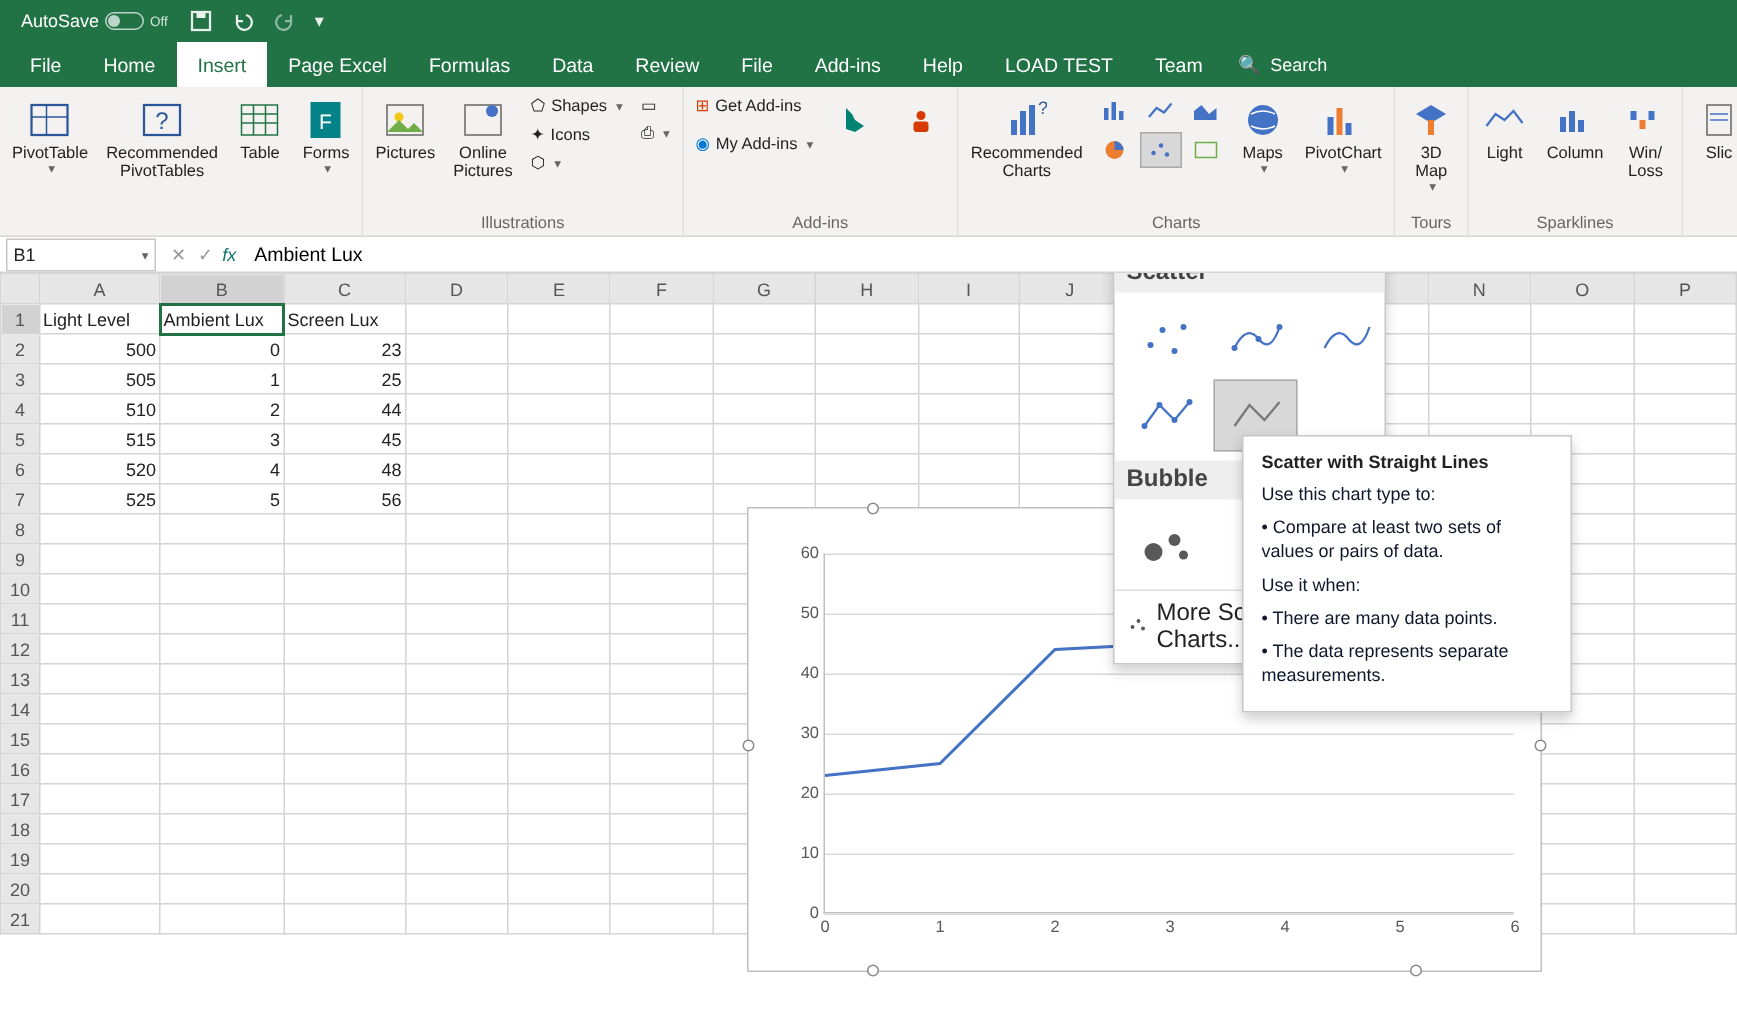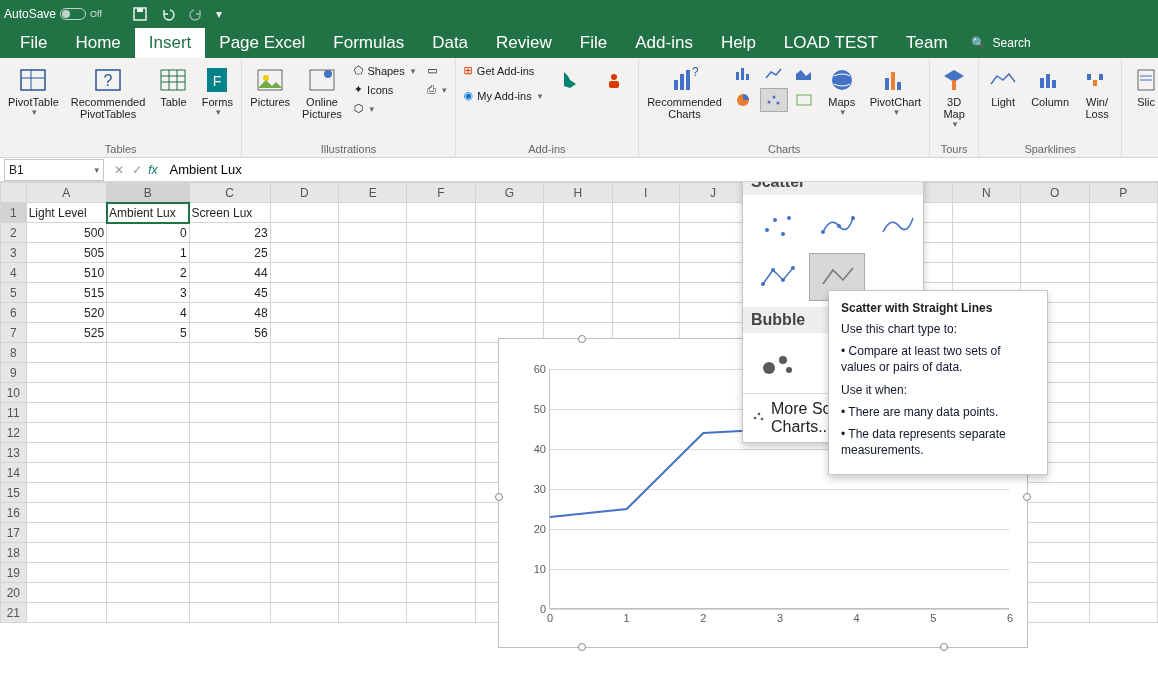--- a/index.html
+++ b/index.html
@@ -1,26 +1,26 @@
 <!DOCTYPE html>
 <html><head>
 <meta charset="utf-8">
 <style>
   * { box-sizing: border-box; margin: 0; padding: 0; font-family: "Segoe UI", Arial, sans-serif; }
   body { width: 1158px; height: 679px; overflow: hidden; background: #fff; font-size: 12px; color: #222; }
-  .titlebar { height: 28px; background: #217346; color: #fff; display: flex; align-items: center; padding: 0 4px; font-size: 12px; gap: 16px; }
+  .titlebar { height: 28px; background: #217346; color: #fff; display: flex; align-items: center; padding: 0 14px; font-size: 12px; }
   .titlebar .qa { display: flex; align-items: center; gap: 4px; }
   .titlebar .qa-item { padding: 2px 4px; opacity: .9; }
   .titlebar .qa-item svg { display:block; }
   .titlebar .autosave { display: flex; align-items: center; gap: 4px; margin-right: 10px; }
   .titlebar .autosave .toggle { width: 26px; height: 12px; border: 1px solid rgba(255,255,255,.7); border-radius: 6px; position: relative; }
   .titlebar .autosave .toggle::after { content:""; position:absolute; left:1px; top:0.5px; width:8px; height:8px; border-radius:50%; background:rgba(255,255,255,.7); }
   .titlebar .title { flex: 1; text-align: center; }
   .tabsbar { height: 30px; background: #217346; display: flex; align-items: stretch; padding-left: 6px; color: #fff; }
-  .tabsbar .tab { padding: 0 14px; display: flex; align-items: center; font-size: 17px; cursor: pointer; }
+  .tabsbar .tab { padding: 0 14px; display: flex; align-items: center; font-size: 13px; cursor: pointer; }
   .tabsbar .tab.active { background: #fff; color: #217346; }
   .tabsbar .search { display:flex; align-items:center; gap:6px; padding:0 10px; }
   .ribbon { height: 100px; border-bottom: 1px solid #d4d4d4; background: #f3f2f1; display: flex; font-size: 11px; }
   .group { display: flex; flex-direction: column; border-right: 1px solid #e1dfdd; padding: 4px 4px 2px; }
   .group-body { flex: 1; display: flex; align-items: flex-start; gap: 4px; }
   .group-label { text-align: center; color: #666; font-size: 11px; padding-top: 2px; }
   .bigbtn { display: flex; flex-direction: column; align-items: center; justify-content: flex-start; width: auto; min-width: 40px; padding: 2px 4px; cursor: pointer; text-align: center; line-height: 1.1; }
   .bigbtn .ic { width: 32px; height: 32px; display:flex; align-items:center; justify-content:center; }
   .smallbtn { display:flex; align-items:center; gap:4px; padding:2px 4px; cursor:pointer; white-space:nowrap; }
   .smallstack { display:flex; flex-direction:column; gap:2px; }
@@ -154,21 +154,20 @@
           <div class="ic">
             <svg width="28" height="28">
               <rect x="4" y="2" width="20" height="24" fill="#038387"></rect>
               <text x="14" y="20" text-anchor="middle" font-size="14" fill="#fff">F</text>
             </svg>
           </div>
           <span>Forms</span>
           <span class="drop-arrow">▾</span>
         </div>
     </div>
-    <div class="group-label">Tables</div>
   </div>
 
   <div class="group">
     <div class="group-body">
       <div class="bigbtn">
           <div class="ic">
             <svg width="28" height="28">
               <rect x="2" y="4" width="24" height="20" fill="none" stroke="#666"></rect>
               <circle cx="10" cy="12" r="3" fill="#f2c811"></circle>
               <path d="M2 22 L10 14 L16 20 L20 16 L26 22 Z" fill="#70ad47"></path>

